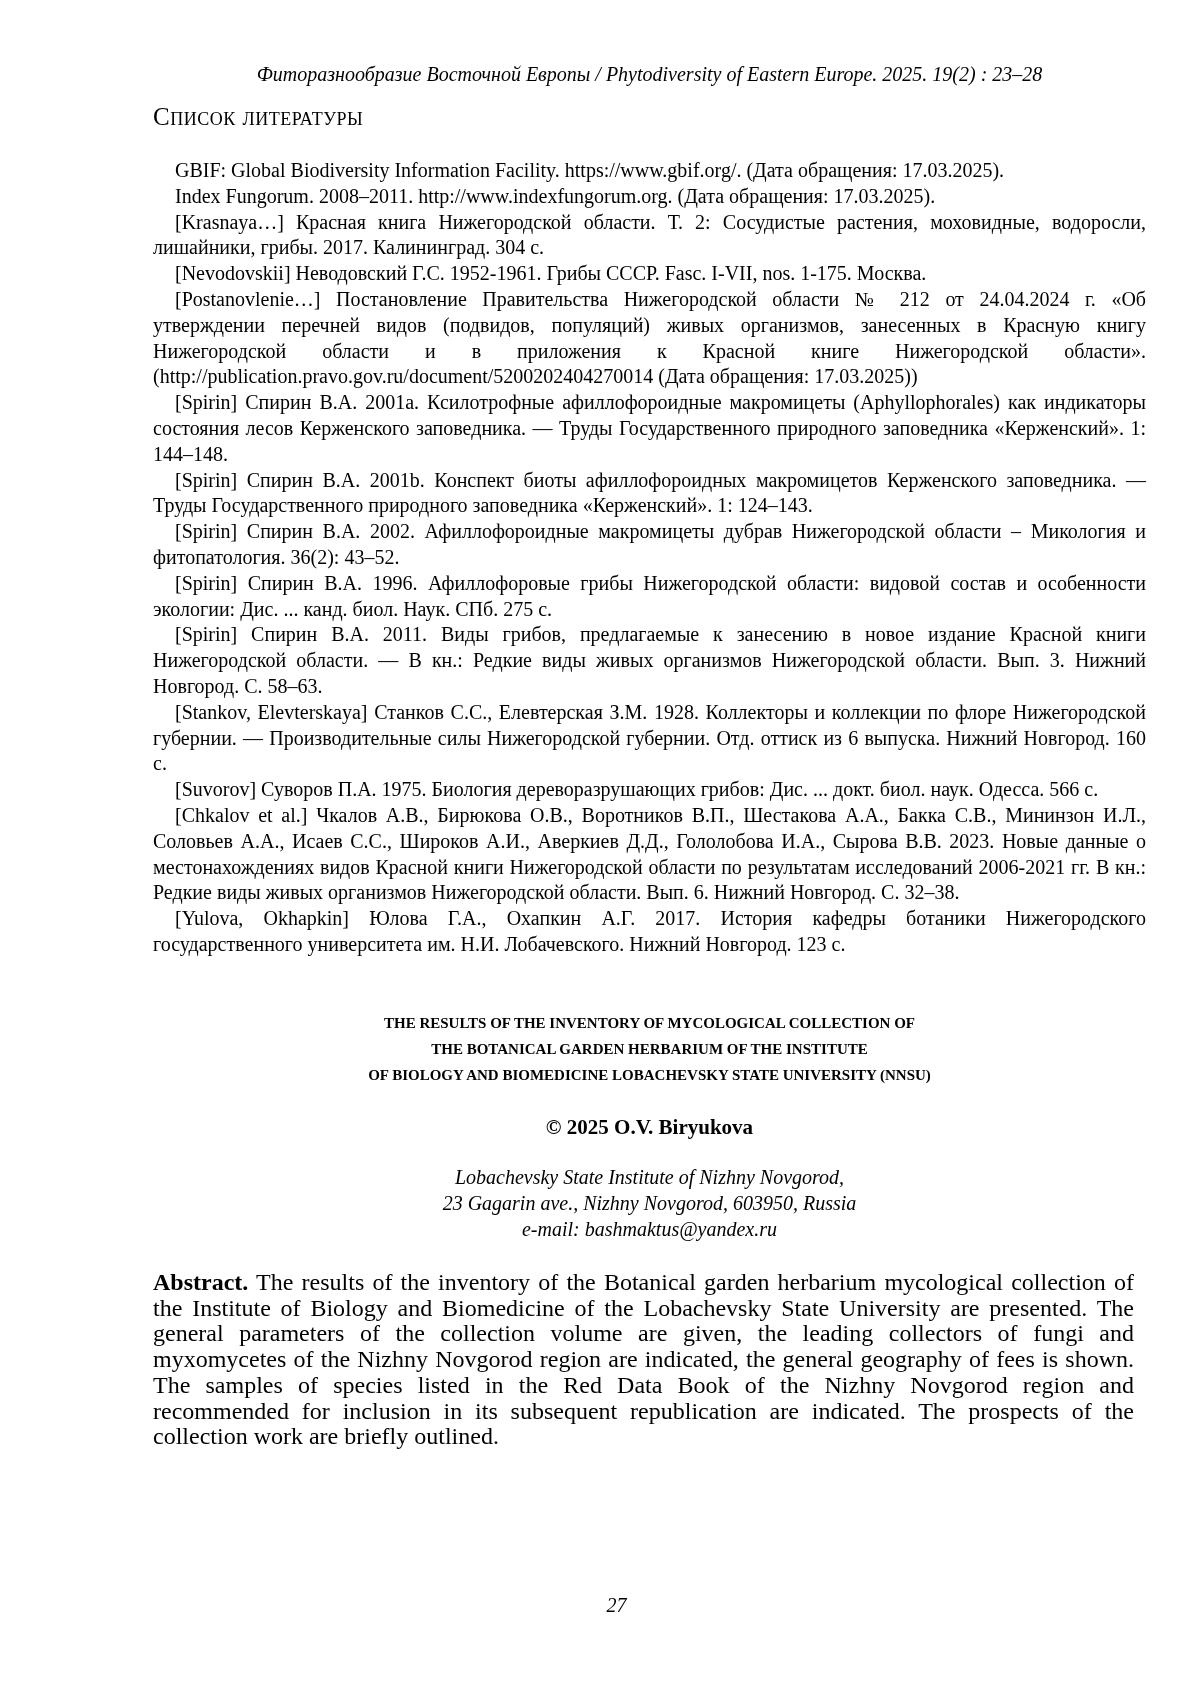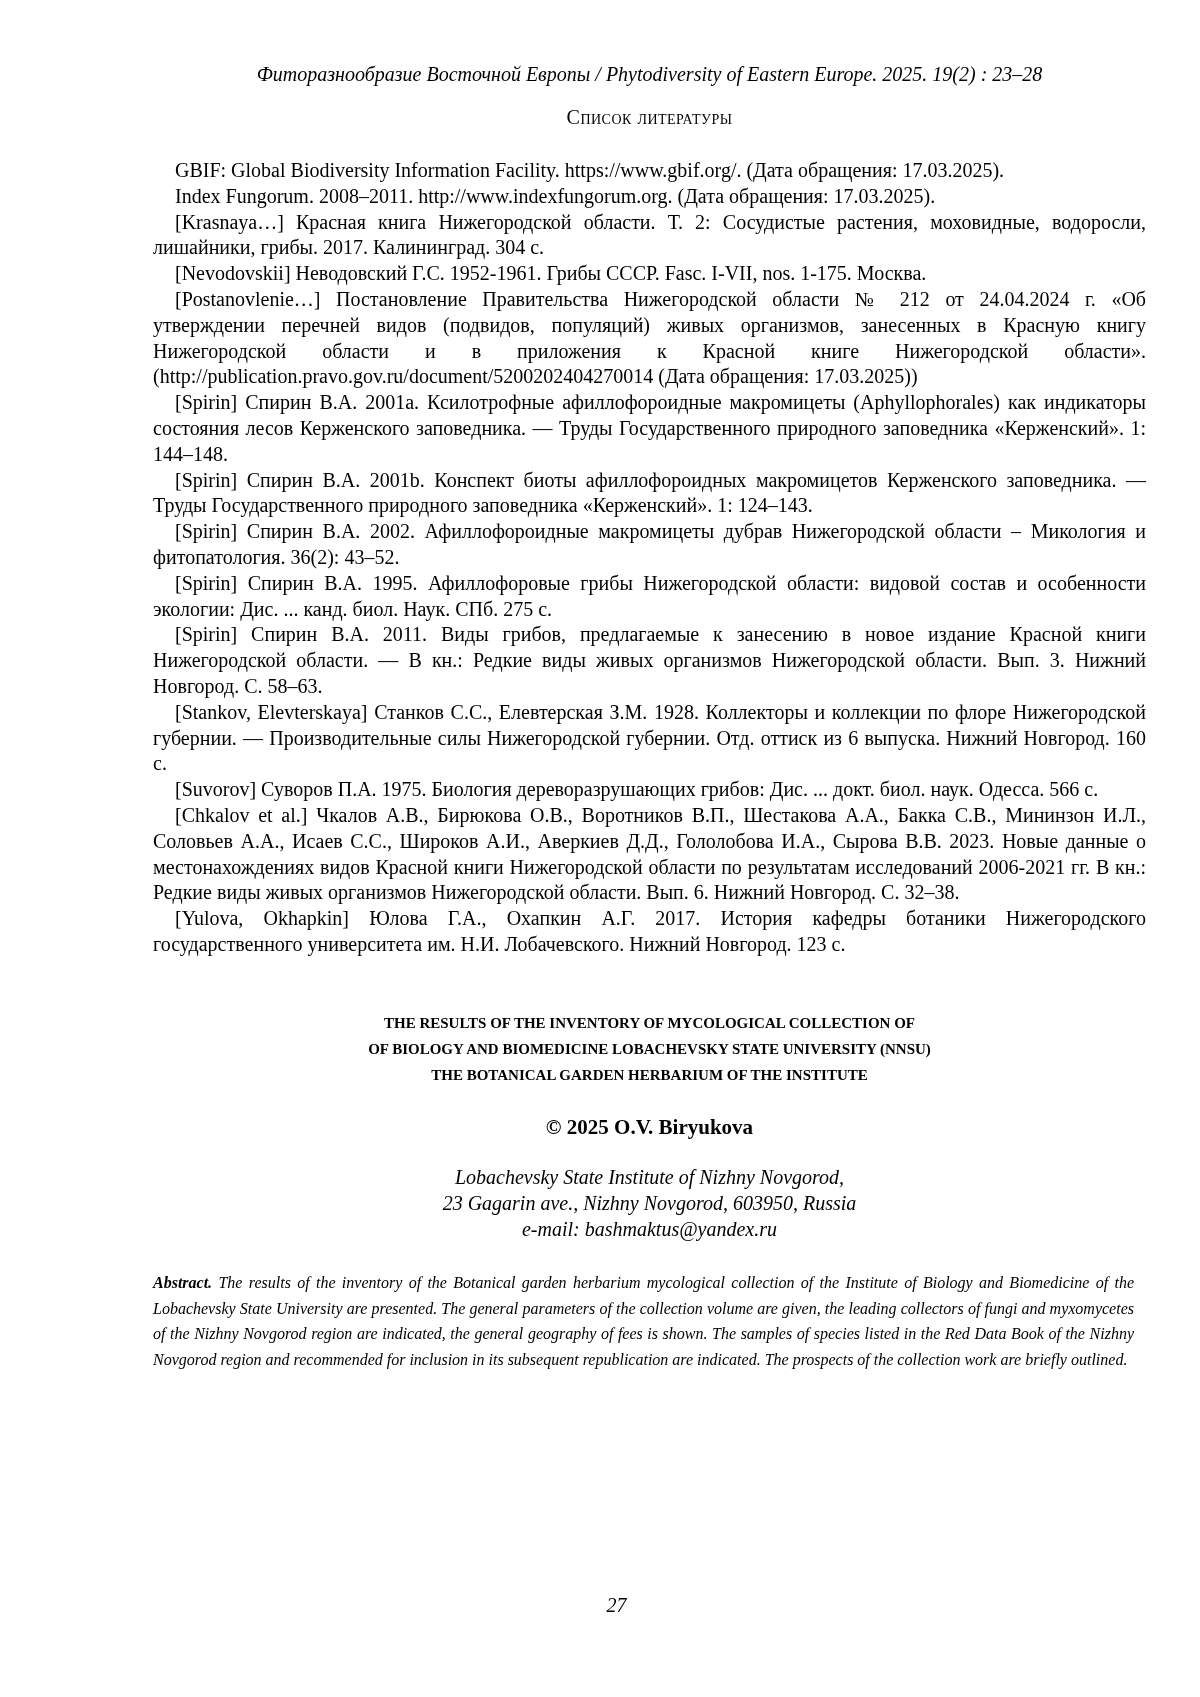--- a/index.html
+++ b/index.html
@@ -15,23 +15,22 @@
     padding:62px 54px 0 153px;
   }
   .journal-header {
     text-align:center;
     font-style:italic;
     font-size:20px;
     line-height:25px;
     white-space:nowrap;
   }
   .section-heading {
-    text-align:center;
     font-variant:small-caps;
-    font-size:20px;
+    font-size:25px;
     line-height:26px;
     margin-top:17px;
     letter-spacing:0.5px;
   }
   .references { margin-top:28px; }
   .references p.ref {
     margin:0;
     font-size:20px;
     line-height:25.8px;
     text-align:justify;
@@ -54,24 +53,23 @@
   }
   .affiliation {
     margin-top:24px;
     text-align:center;
     font-style:italic;
     font-size:20px;
     line-height:26px;
   }
   .abstract {
     margin:28px 12px 0 0;
-    font-size:16px;
+    font-size:24px;
     line-height:25.8px;
     text-align:justify;
-    font-style:italic;
   }
   .abstract .b { font-weight:bold; }
   .page-number {
     position:absolute;
     left:152px;
     top:1594px;
     width:929px;
     text-align:center;
     font-style:italic;
     font-size:20px;
@@ -88,32 +86,32 @@
 
   <div class="references">
     <p class="ref">GBIF: Global Biodiversity Information Facility. https://www.gbif.org/. (Дата обращения: 17.03.2025).</p>
     <p class="ref">Index Fungorum. 2008–2011. http://www.indexfungorum.org. (Дата обращения: 17.03.2025).</p>
     <p class="ref">[Krasnaya…] Красная книга Нижегородской области. Т. 2: Сосудистые растения, моховидные, водоросли, лишайники, грибы. 2017. Калининград. 304 с.</p>
     <p class="ref">[Nevodovskii] Неводовский Г.С. 1952-1961. Грибы СССР. Fasc. I-VII, nos. 1-175. Москва.</p>
     <p class="ref">[Postanovlenie…] Постановление Правительства Нижегородской области № 212 от 24.04.2024 г. «Об утверждении перечней видов (подвидов, популяций) живых организмов, занесенных в Красную книгу Нижегородской области и в приложения к Красной книге Нижегородской области». (http://publication.pravo.gov.ru/document/5200202404270014 (Дата обращения: 17.03.2025))</p>
     <p class="ref">[Spirin] Спирин В.А. 2001a. Ксилотрофные афиллофороидные макромицеты (Aphyllophorales) как индикаторы состояния лесов Керженского заповедника. — Труды Государственного природного заповедника «Керженский». 1: 144–148.</p>
     <p class="ref">[Spirin] Спирин В.А. 2001b. Конспект биоты афиллофороидных макромицетов Керженского заповедника. — Труды Государственного природного заповедника «Керженский». 1: 124–143.</p>
     <p class="ref">[Spirin] Спирин В.А. 2002. Афиллофороидные макромицеты дубрав Нижегородской области – Микология и фитопатология. 36(2): 43–52.</p>
-    <p class="ref">[Spirin] Спирин В.А. 1995. Афиллофоровые грибы Нижегородской области: видовой состав и особенности экологии: Дис. ... канд. биол. Наук. СПб. 275 с.</p>
+    <p class="ref">[Spirin] Спирин В.А. 1996. Афиллофоровые грибы Нижегородской области: видовой состав и особенности экологии: Дис. ... канд. биол. Наук. СПб. 275 с.</p>
     <p class="ref">[Spirin] Спирин В.А. 2011. Виды грибов, предлагаемые к занесению в новое издание Красной книги Нижегородской области. — В кн.: Редкие виды живых организмов Нижегородской области. Вып. 3. Нижний Новгород. С. 58–63.</p>
     <p class="ref">[Stankov, Elevterskaya] Станков С.С., Елевтерская З.М. 1928. Коллекторы и коллекции по флоре Нижегородской губернии. — Производительные силы Нижегородской губернии. Отд. оттиск из 6 выпуска. Нижний Новгород. 160 с.</p>
     <p class="ref">[Suvorov] Суворов П.А. 1975. Биология дереворазрушающих грибов: Дис. ... докт. биол. наук. Одесса. 566 с.</p>
     <p class="ref">[Chkalov et al.] Чкалов А.В., Бирюкова О.В., Воротников В.П., Шестакова А.А., Бакка С.В., Мининзон И.Л., Соловьев А.А., Исаев С.С., Широков А.И., Аверкиев Д.Д., Гололобова И.А., Сырова В.В. 2023. Новые данные о местонахождениях видов Красной книги Нижегородской области по результатам исследований 2006-2021 гг. В кн.: Редкие виды живых организмов Нижегородской области. Вып. 6. Нижний Новгород. С. 32–38.</p>
     <p class="ref">[Yulova, Okhapkin] Юлова Г.А., Охапкин А.Г. 2017. История кафедры ботаники Нижегородского государственного университета им. Н.И. Лобачевского. Нижний Новгород. 123 с.</p>
   </div>
 
   <div class="article-title">
     <div>THE RESULTS OF THE INVENTORY OF MYCOLOGICAL COLLECTION OF</div>
+    <div>THE BOTANICAL GARDEN HERBARIUM OF THE INSTITUTE</div>
     <div>OF BIOLOGY AND BIOMEDICINE LOBACHEVSKY STATE UNIVERSITY (NNSU)</div>
-    <div>THE BOTANICAL GARDEN HERBARIUM OF THE INSTITUTE</div>
   </div>
 
   <div class="copyright-line">© 2025 O.V. Biryukova</div>
 
   <div class="affiliation">
     <div>Lobachevsky State Institute of Nizhny Novgorod,</div>
     <div>23 Gagarin ave., Nizhny Novgorod, 603950, Russia</div>
     <div>e-mail: bashmaktus@yandex.ru</div>
   </div>
 

